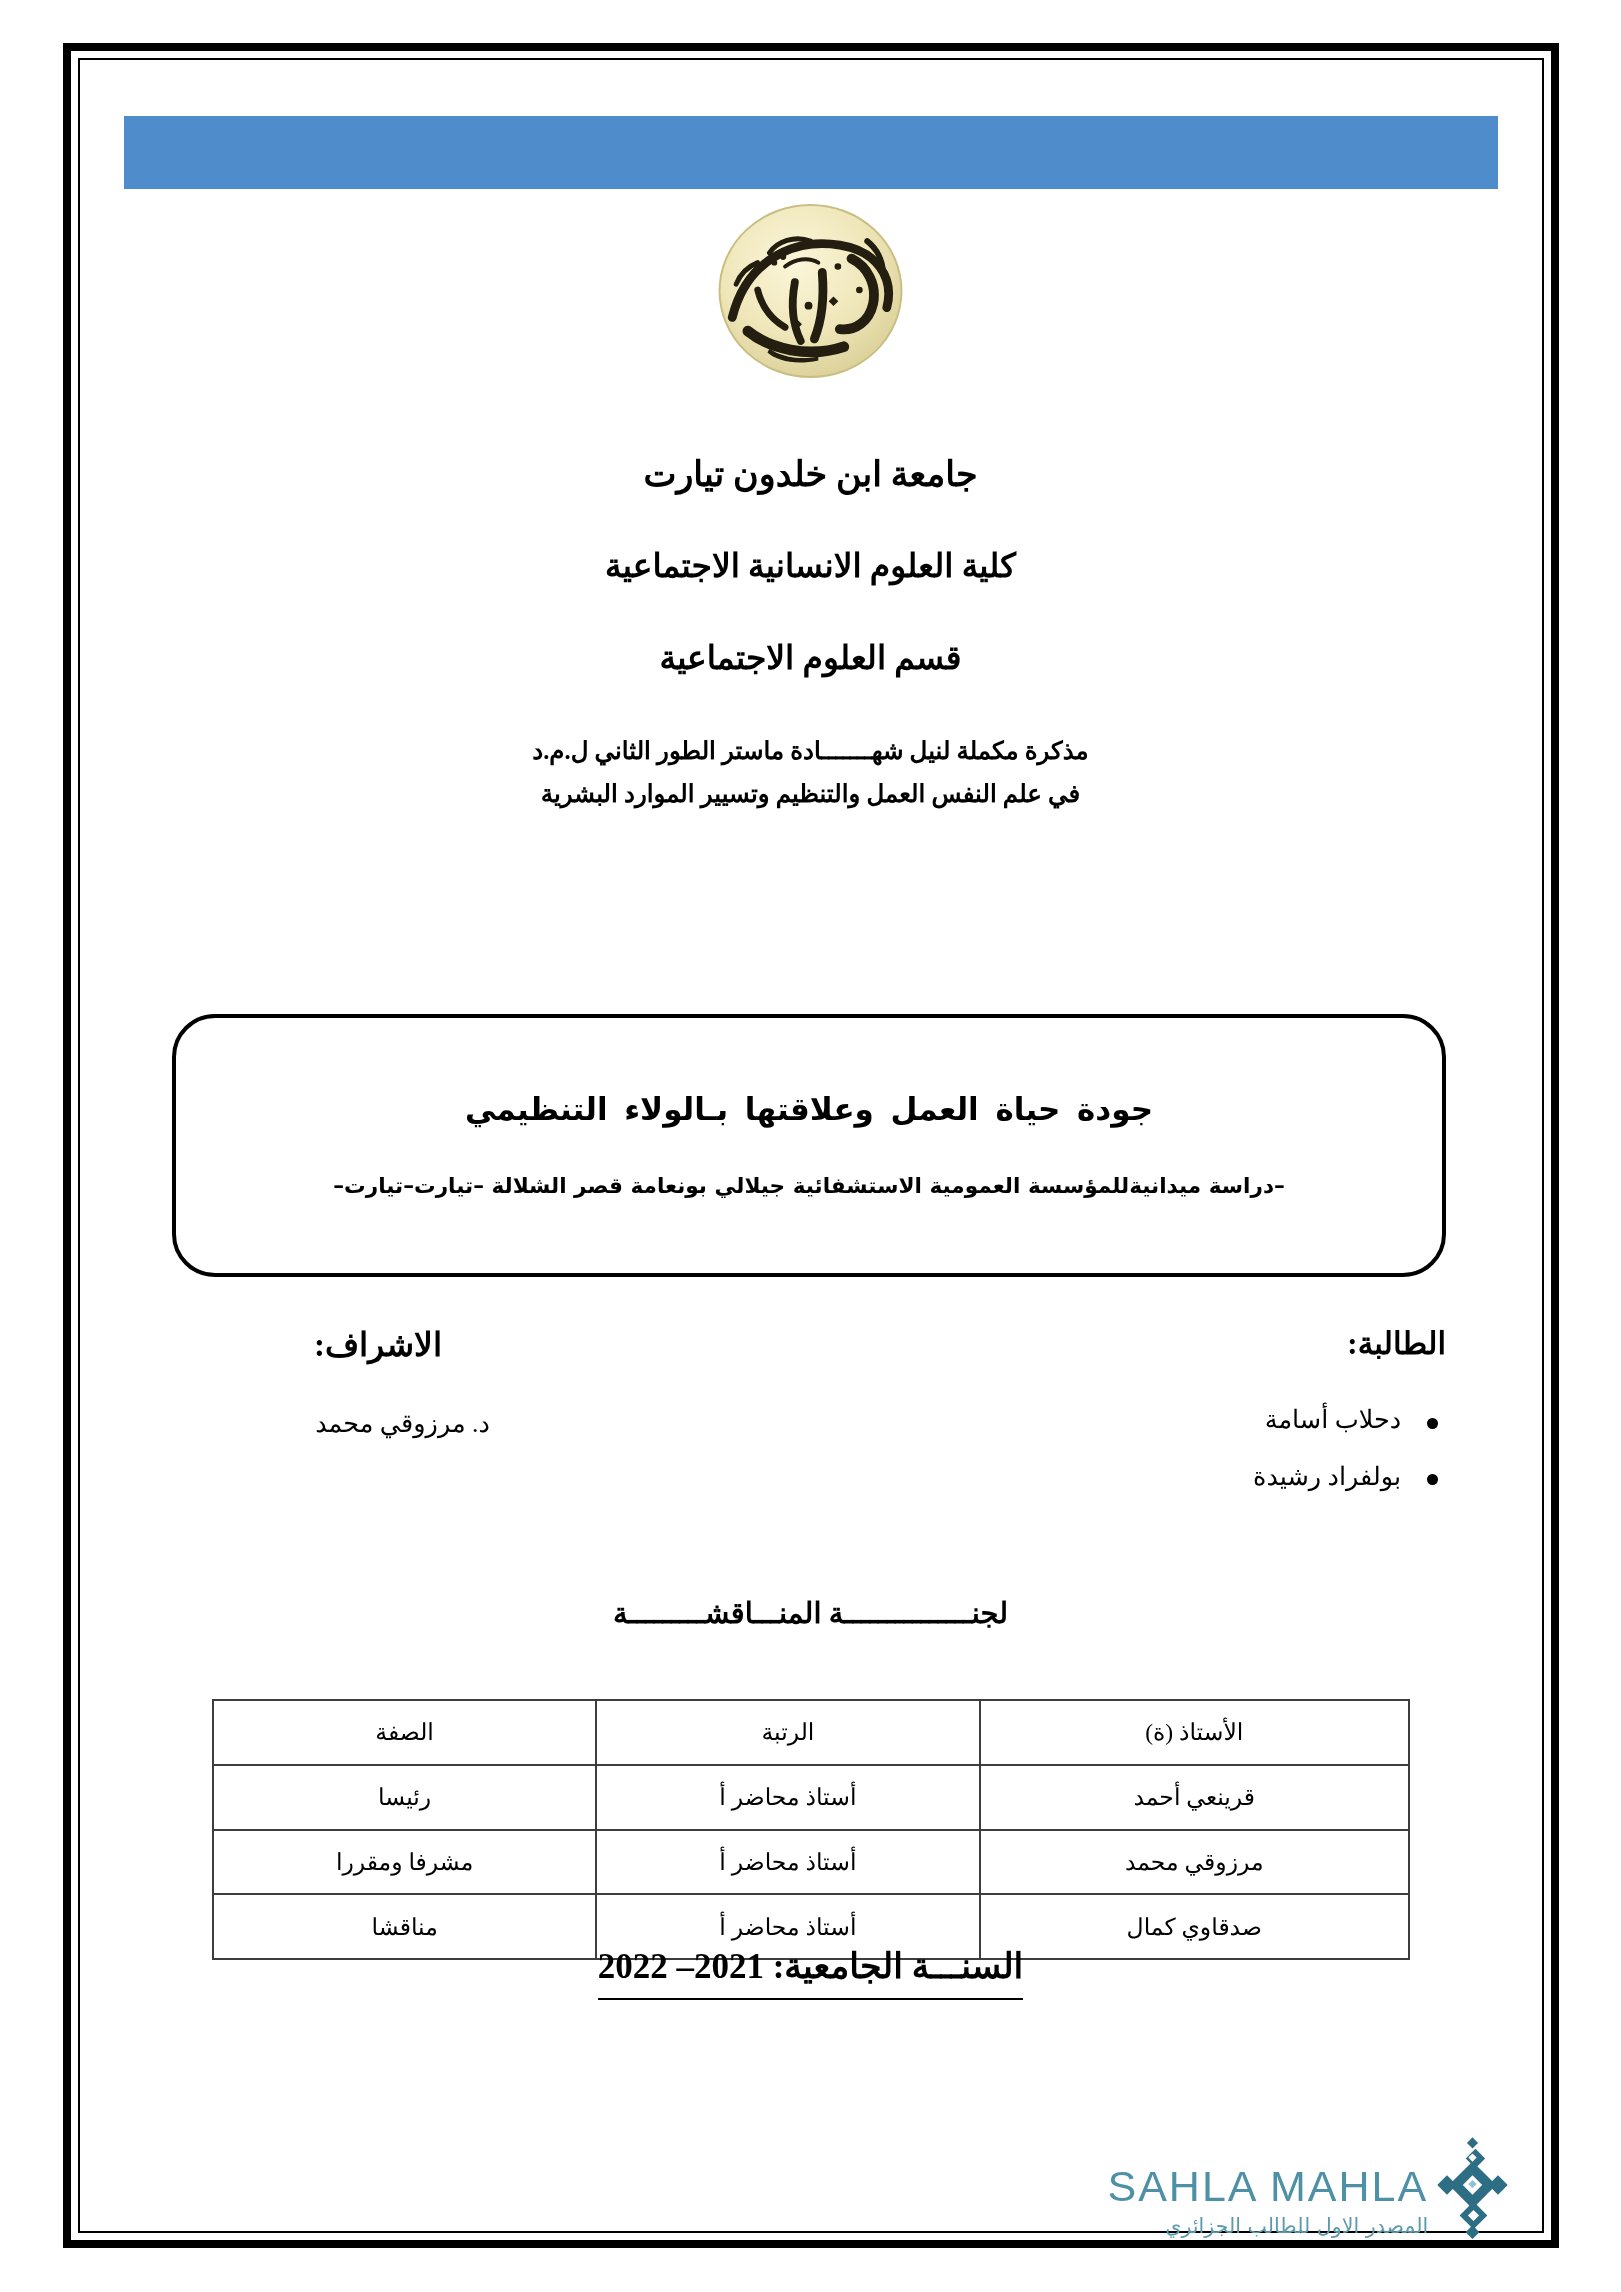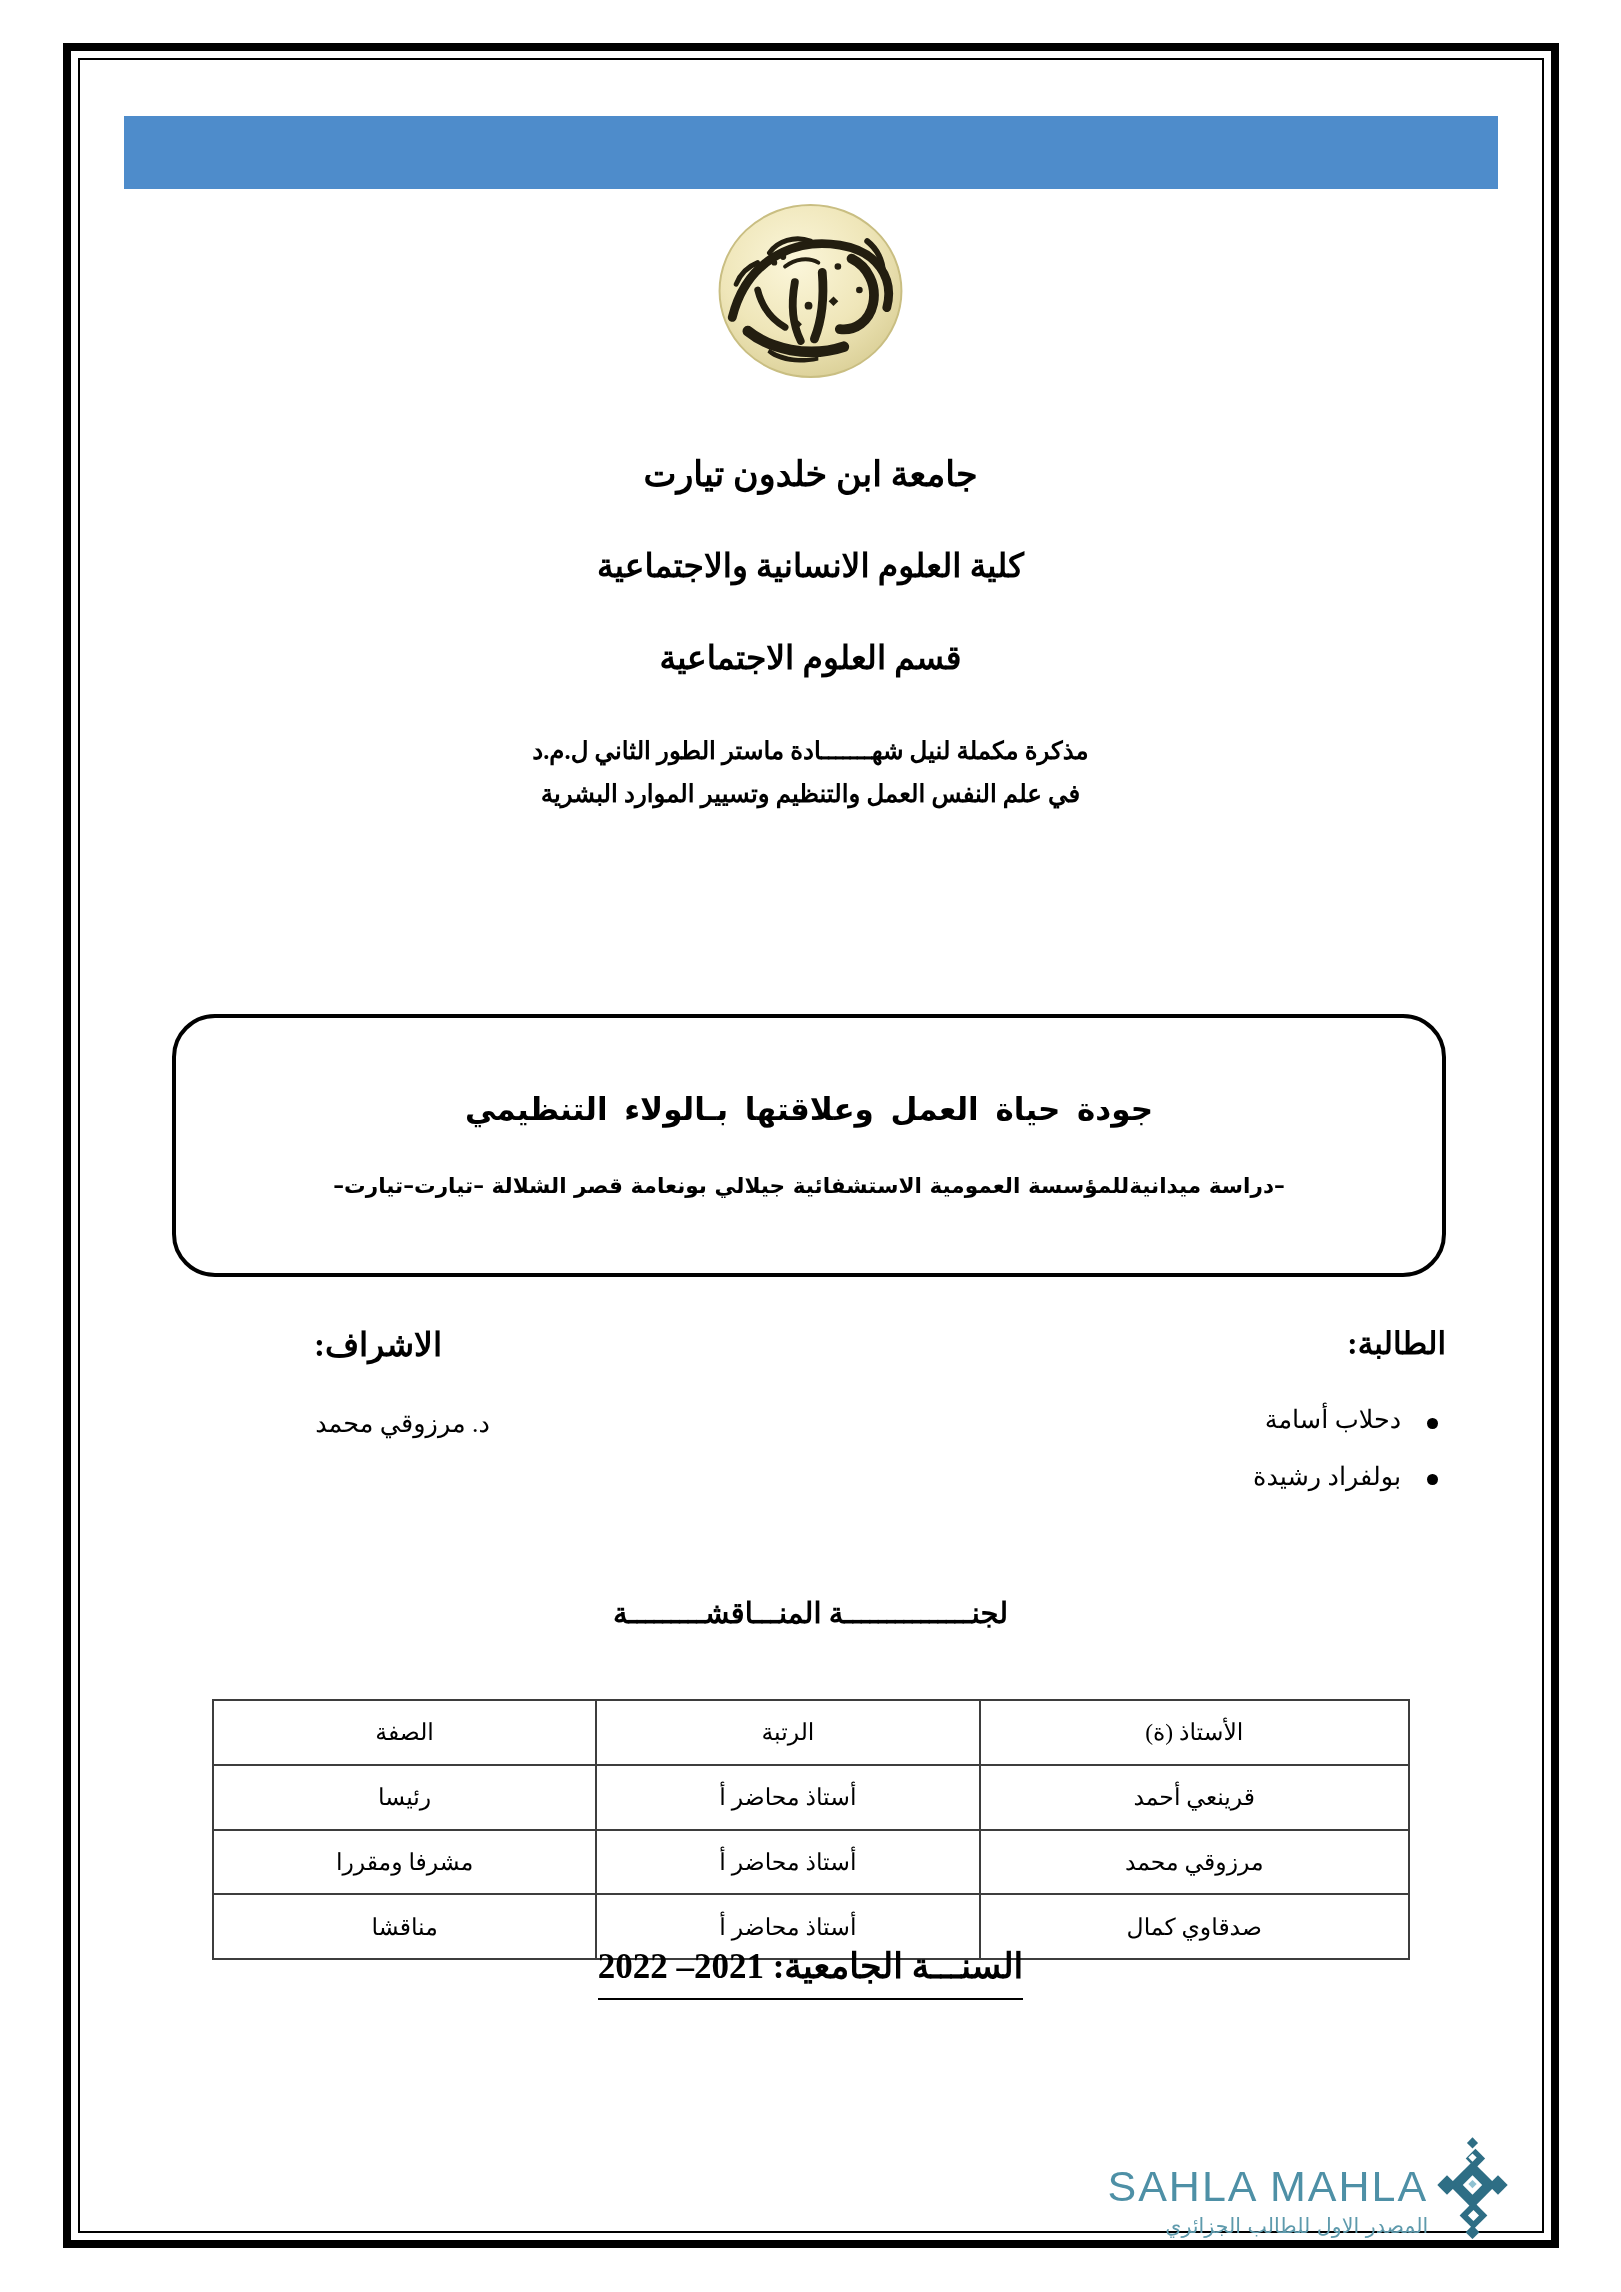--- a/index.html
+++ b/index.html
@@ -361,21 +361,21 @@
 
           <path d="M96 150 C108 158, 126 162, 146 158 L146 162 C124 167, 104 163, 94 154 Z"></path>
         </g>
         <ellipse cx="138" cy="91" rx="93" ry="88" fill="none" stroke="#C9BE82" stroke-width="2"></ellipse>
       </svg>
     </div>
   </div>
 
   <div class="heading-block">
     <div class="univ-line">جامعة ابن خلدون تيارت</div>
-    <div class="faculty-line">كلية العلوم الانسانية والاجتماعية</div>
+    <div class="faculty-line">كلية العلوم الانسانية الاجتماعية</div>
     <div class="dept-line">قسم العلوم الاجتماعية</div>
     <div class="degree-line-1">مذكرة مكملة لنيل شهـــــــادة ماستر الطور الثاني ل.م.د</div>
     <div class="degree-line-2">في علم النفس العمل والتنظيم وتسيير الموارد البشرية</div>
   </div>
 
   <div class="title-box">
     <div class="main-title">جودة حياة العمل وعلاقتها بـالولاء التنظيمي</div>
     <div class="sub-title">–دراسة ميدانيةللمؤسسة العمومية الاستشفائية جيلالي بونعامة قصر الشلالة –تيارت–تيارت–</div>
   </div>
 

